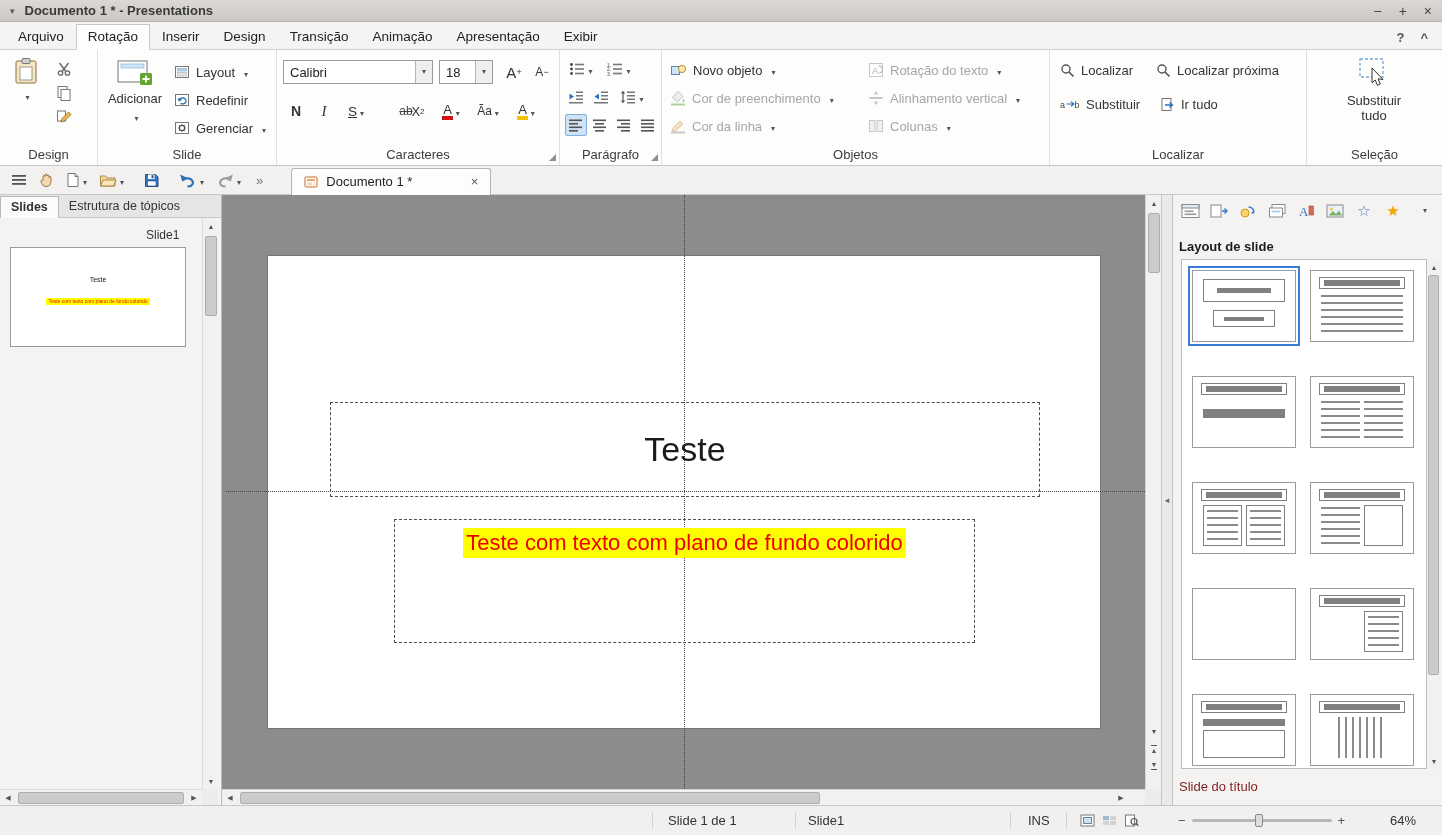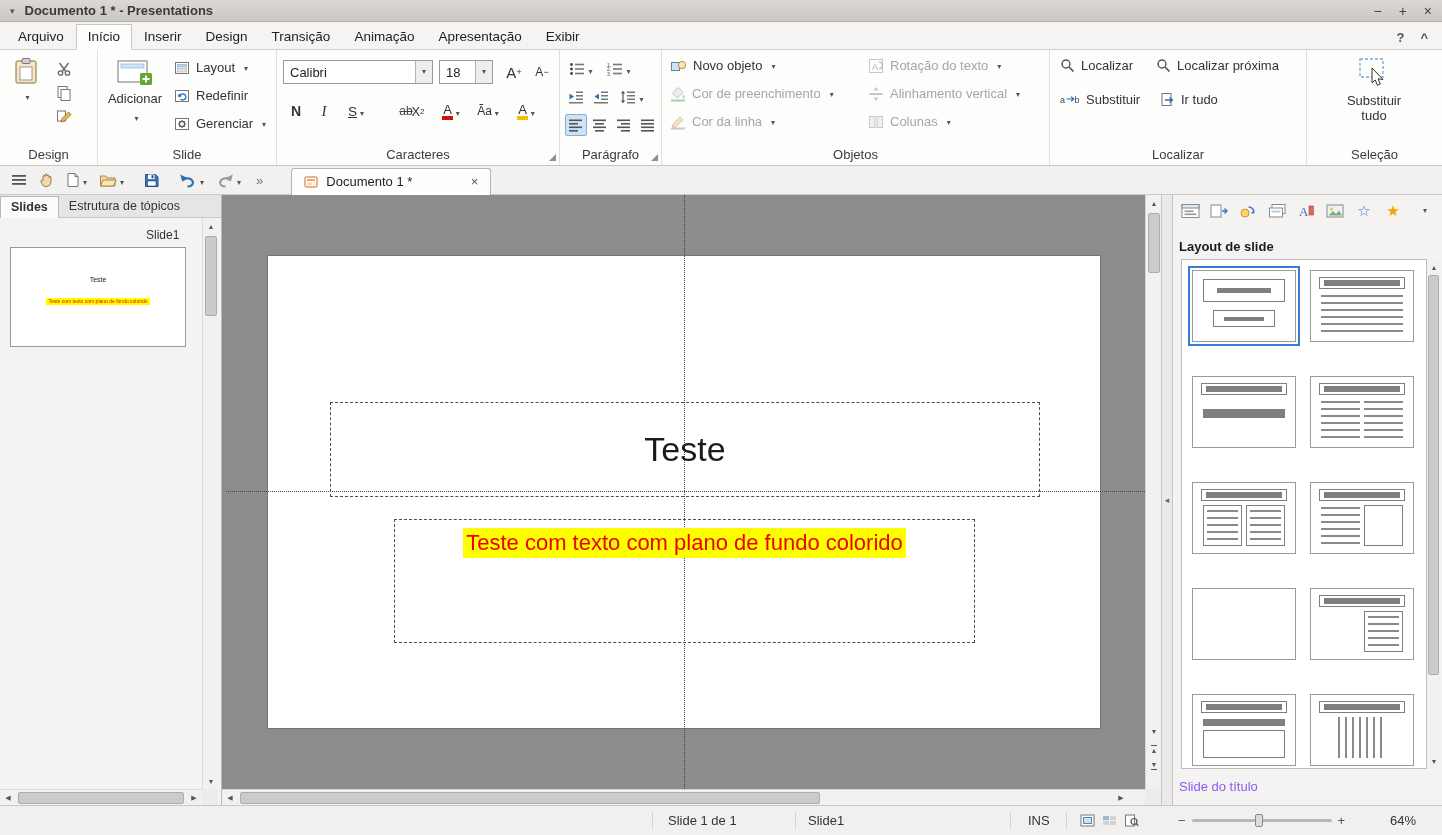--- a/index.html
+++ b/index.html
@@ -25,21 +25,21 @@
 
 .ribbon{height:116px;background:#fdfdfc;border-bottom:1px solid #c6c6c6;display:flex;position:relative}
 .rgroup{position:relative;height:100%;border-right:1px solid #e0dfde}
 .glabel{position:absolute;bottom:3px;left:0;right:0;text-align:center;font-size:13px;color:#3c3c3c}
 .launcher{position:absolute;right:3px;bottom:4px;width:0;height:0;
   border-left:7px solid transparent;border-bottom:7px solid #8f8f8f}
 .rb{position:absolute;display:flex;align-items:center;justify-content:center;border:1px solid transparent;border-radius:2px}
 .rb.sel{background:#cfe3f6;border-color:#7fafda}
 .dd::after{content:"▾";font-size:8px;color:#555}
 .dd{display:inline-block;margin-left:3px;line-height:1}
-.obj-row{position:absolute;display:flex;align-items:flex-start;gap:6px;height:24px;white-space:nowrap}
+.obj-row{position:absolute;display:flex;align-items:center;gap:6px;height:24px;white-space:nowrap}
 .dis{color:#a6a6a6}
 .dis svg{opacity:.45}
 .gl-bold{font-weight:bold;font-size:14px}
 .gl-italic{font-style:italic;font-family:"Liberation Serif",serif;font-size:15px}
 .gl-under{text-decoration:underline;font-size:13.5px}
 .gl-strike{text-decoration:line-through;font-size:12px;color:#444}
 .gl-x{font-size:13px}
 .gl-sub{font-size:8px;vertical-align:-3px}
 .gl-sup{font-size:9px;vertical-align:5px}
 .gl-colorA{font-size:13px;border-bottom:4px solid #cc1111;line-height:13px;padding:0 1px}
@@ -106,21 +106,21 @@
 .sb-iconbar{position:absolute;left:0;top:0;width:269px;height:32px;display:flex;align-items:center;gap:7px;padding:0 6px}
 .sb-ic{width:22px;height:20px;display:flex;align-items:center;justify-content:center}
 .sb-star1{color:#4a7ebb;font-size:15px}
 .sb-star2{color:#f0a500;font-size:15px}
 .sb-menu{margin-left:auto}
 .sb-header{position:absolute;left:6px;top:44px;font-weight:bold;font-size:13px;color:#1c1c1c}
 .sb-panel{position:absolute;left:8px;top:64px;width:246px;height:510px;background:#fff;border:1px solid #bdbdbd;overflow:hidden}
 #layout-grid{position:relative;width:100%;height:100%}
 .lthumb{position:absolute;width:104px;height:72px;background:#fff;border:1px solid #9b9b9b}
 .lthumb.selected{outline:2px solid #3a7bd5;outline-offset:2px}
-.sb-bottom-label{position:absolute;left:6px;top:584px;font-size:13px;color:#8b5cf6}
+.sb-bottom-label{position:absolute;left:6px;top:584px;font-size:13px;color:#7f1d1d}
 
 
 .statusbar{position:relative;height:30px;background:#f1f0ef;border-top:1px solid #c8c8c8;font-size:13px;color:#333}
 .statusbar .sitem{position:absolute;top:0;line-height:29px;white-space:nowrap}
 .ssep{position:absolute;top:6px;bottom:6px;width:1px;background:#d2d2d2}
 .zoomctl{position:absolute;left:1178px;top:0;height:29px;display:flex;align-items:center;gap:6px}
 .zminus::after{content:"−";color:#555}
 .zplus::after{content:"+";color:#555}
 .ztrack{position:relative;width:140px;height:3px;background:#b8b8b8;border-radius:2px}
 .ztick{position:absolute;left:50%;top:-3px;width:1px;height:9px;background:#8a8a8a}
@@ -138,21 +138,21 @@
     <span class="title">Documento 1 * - Presentations</span>
     <div class="win-controls">
       <span>−</span>
       <span>+</span>
       <span>×</span>
     </div>
   </div>
 
   <div class="menubar">
     <span class="menu-tab">Arquivo</span>
-    <span class="menu-tab active">Início</span>
+    <span class="menu-tab active">Rotação</span>
     <span class="menu-tab">Inserir</span>
     <span class="menu-tab">Design</span>
     <span class="menu-tab">Transição</span>
     <span class="menu-tab">Animação</span>
     <span class="menu-tab">Apresentação</span>
     <span class="menu-tab">Exibir</span>
     <div class="mright">
       <span>?</span>
       <span>^</span>
     </div>

